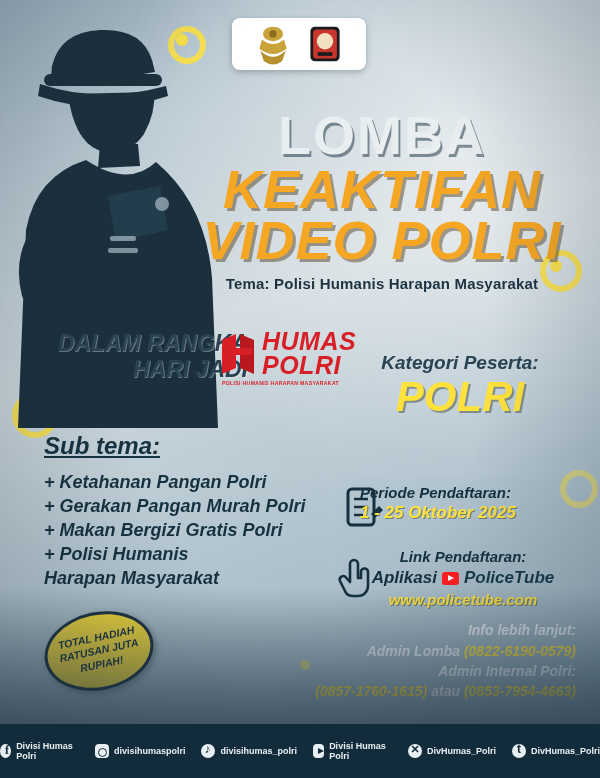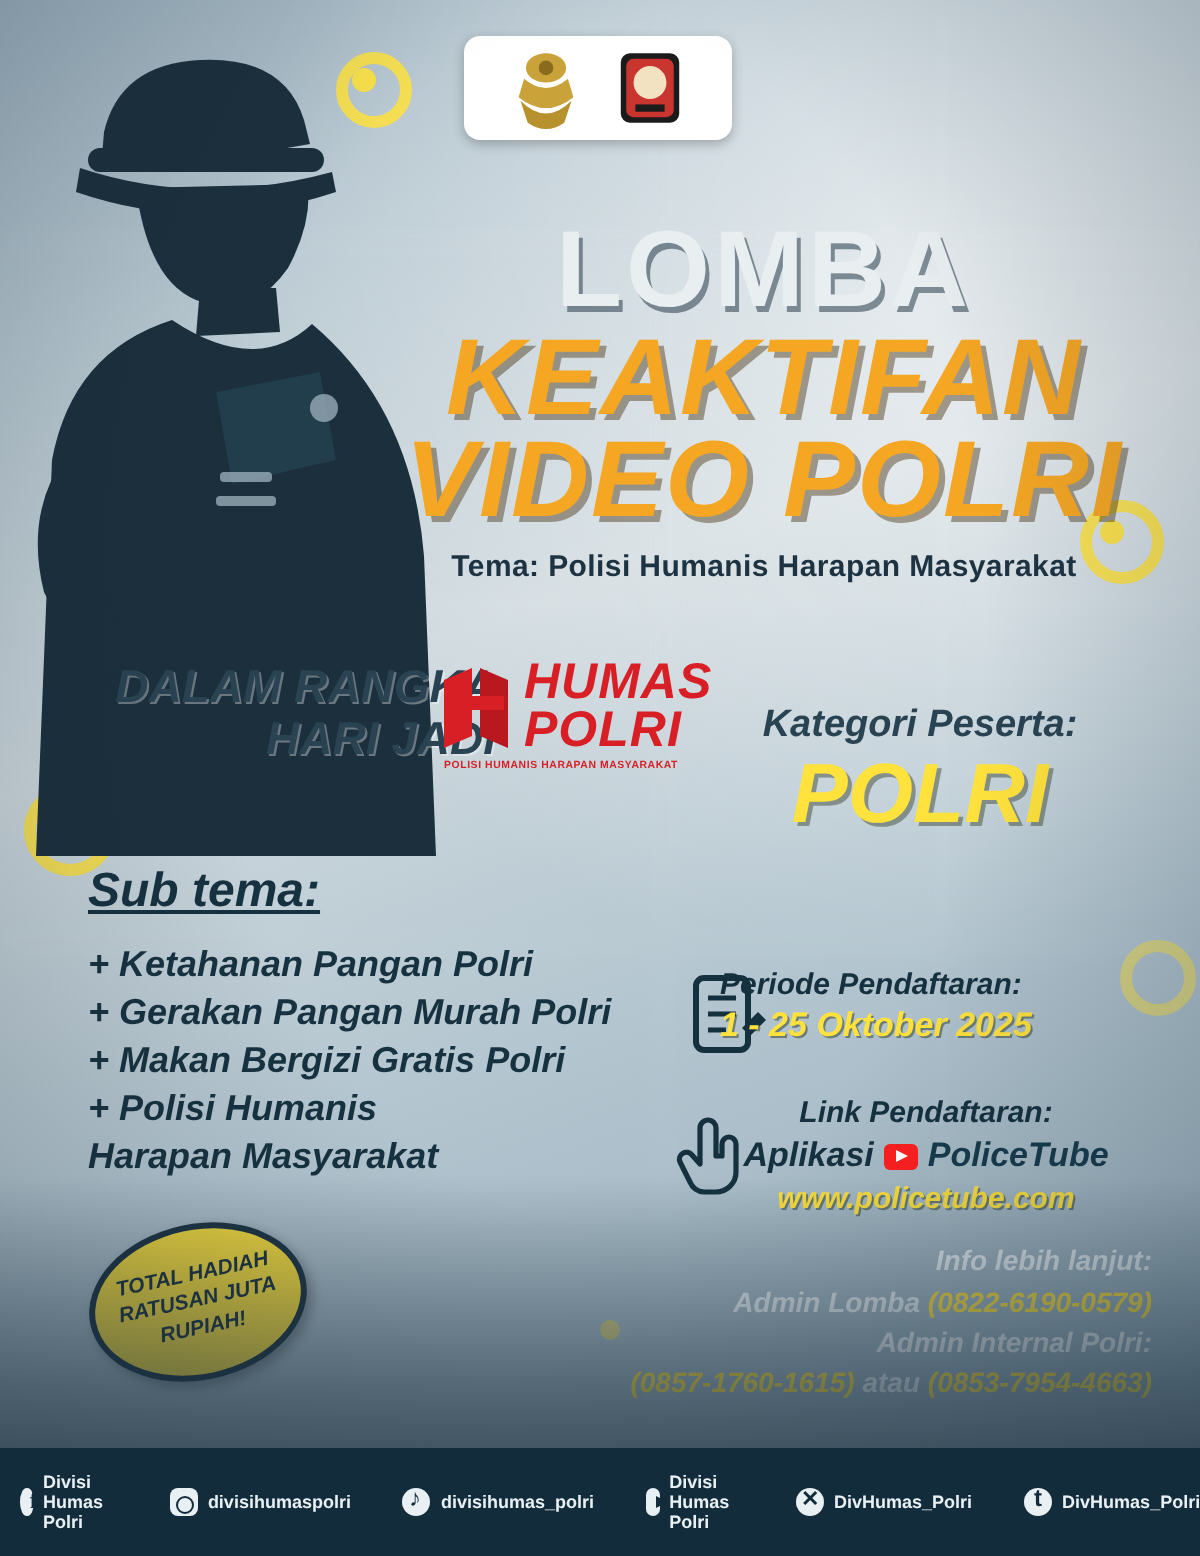--- a/index.html
+++ b/index.html
@@ -96,21 +96,21 @@
   
   .stamp{position:absolute;left:44px;top:612px;width:104px;height:72px;
     background:#ffe23c;border:3px solid #1d3342;border-radius:50%;
     transform:rotate(-12deg);display:flex;align-items:center;justify-content:center;
     box-shadow:2px 3px 6px rgba(0,0,0,.3);}
   .stamp div{font-size:10.5px;font-weight:bold;font-style:italic;color:#1d3342;text-align:center;line-height:1.25;}
 
   
   .footer{position:absolute;left:0;right:0;bottom:0;height:54px;background:#132c3b;
     display:flex;align-items:center;justify-content:center;gap:16px;}
-  .soc{display:flex;align-items:center;gap:5px;margin-left:10px;}
+  .soc{display:flex;align-items:center;gap:5px;}
   .soc .lbl{font-size:9px;color:#e9f0f4;font-weight:bold;}
   .sic{width:14px;height:14px;border-radius:50%;background:#e9f0f4;display:inline-block;position:relative;}
   .sic.fb{background:#e9f0f4;}
   .sic.fb:after{content:"f";position:absolute;left:5px;top:-1px;font-size:12px;font-weight:bold;color:#132c3b;font-family:"Liberation Serif",serif;}
   .sic.ig{border-radius:4px;background:#e9f0f4;}
   .sic.ig:after{content:"";position:absolute;left:3.5px;top:3.5px;width:7px;height:7px;border:1.6px solid #132c3b;border-radius:50%;}
   .sic.tk:after{content:"♪";position:absolute;left:3px;top:-2px;font-size:12px;color:#132c3b;}
   .sic.yt{border-radius:4px;background:#e9f0f4;}
   .sic.yt:after{content:"";position:absolute;left:5px;top:4px;border-left:6px solid #132c3b;border-top:3.5px solid transparent;border-bottom:3.5px solid transparent;}
   .sic.x:after{content:"✕";position:absolute;left:2.5px;top:-1px;font-size:11px;font-weight:bold;color:#132c3b;}

